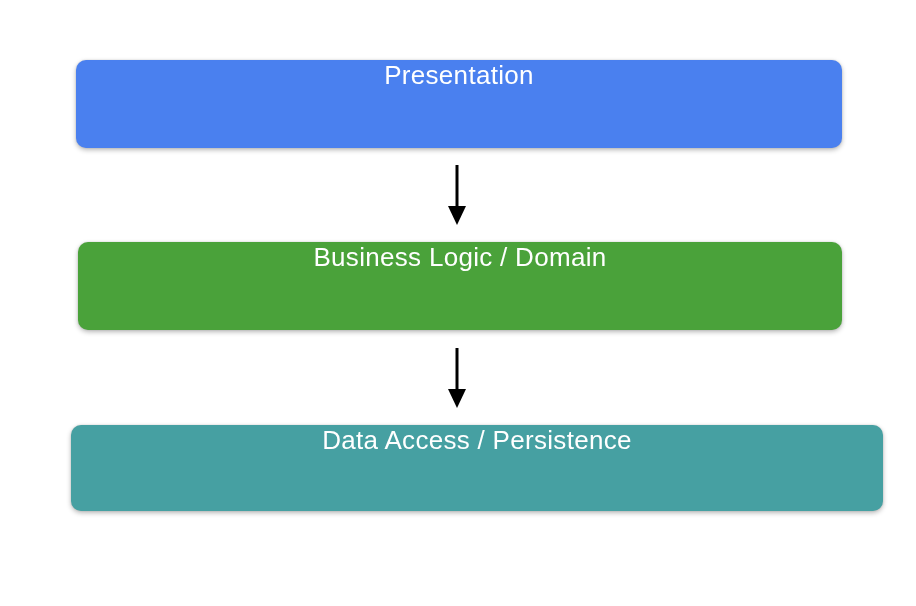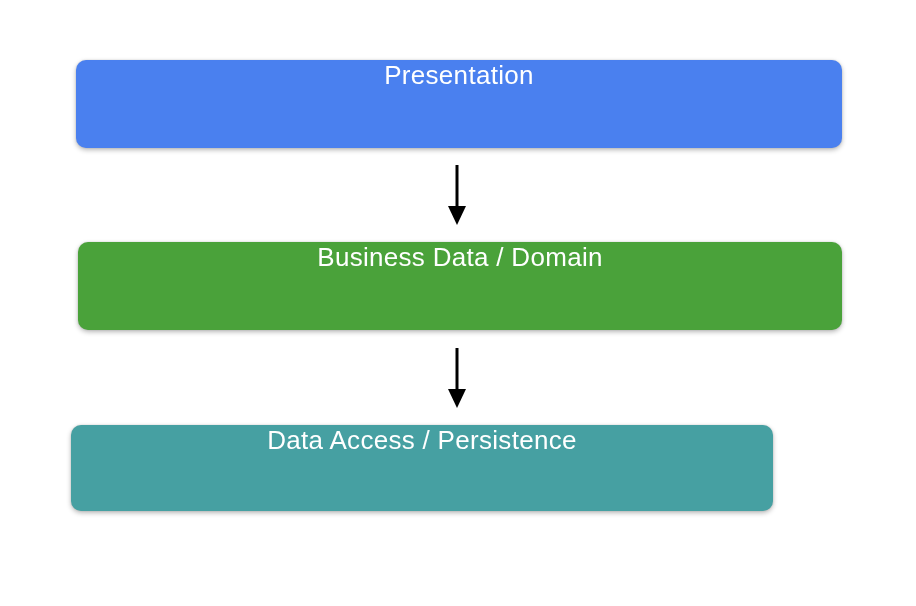--- a/index.html
+++ b/index.html
@@ -37,21 +37,21 @@
   }
   .box-business {
     left: 78px;
     top: 242px;
     width: 764px;
     height: 88px;
   }
   .box-data {
     left: 71px;
     top: 425px;
-    width: 702px;
+    width: 812px;
     height: 86px;
   }
   .arrow {
     position: absolute;
     left: 444px;
     width: 26px;
     height: 62px;
   }
   .arrow-1 { top: 164px; }
   .arrow-2 { top: 347px; }
@@ -64,21 +64,21 @@
   <div class="layer-box box-presentation" style="background-color: rgb(74, 128, 239);">
     <span class="layer-label">Presentation</span>
   </div>
 
   <svg class="arrow arrow-1" viewBox="0 0 26 62">
     <line x1="13" y1="1" x2="13" y2="44" stroke-width="3" style="stroke: rgb(0, 0, 0);"></line>
     <polygon points="4,42 22,42 13,61" style="fill: rgb(0, 0, 0);"></polygon>
   </svg>
 
   <div class="layer-box box-business" style="background-color: rgb(74, 162, 58);">
-    <span class="layer-label">Business Data / Domain</span>
+    <span class="layer-label">Business Logic / Domain</span>
   </div>
 
   <svg class="arrow arrow-2" viewBox="0 0 26 62">
     <line x1="13" y1="1" x2="13" y2="44" stroke-width="3" style="stroke: rgb(0, 0, 0);"></line>
     <polygon points="4,42 22,42 13,61" style="fill: rgb(0, 0, 0);"></polygon>
   </svg>
 
   <div class="layer-box box-data" style="background-color: rgb(70, 160, 162);">
     <span class="layer-label">Data Access / Persistence</span>
   </div>

